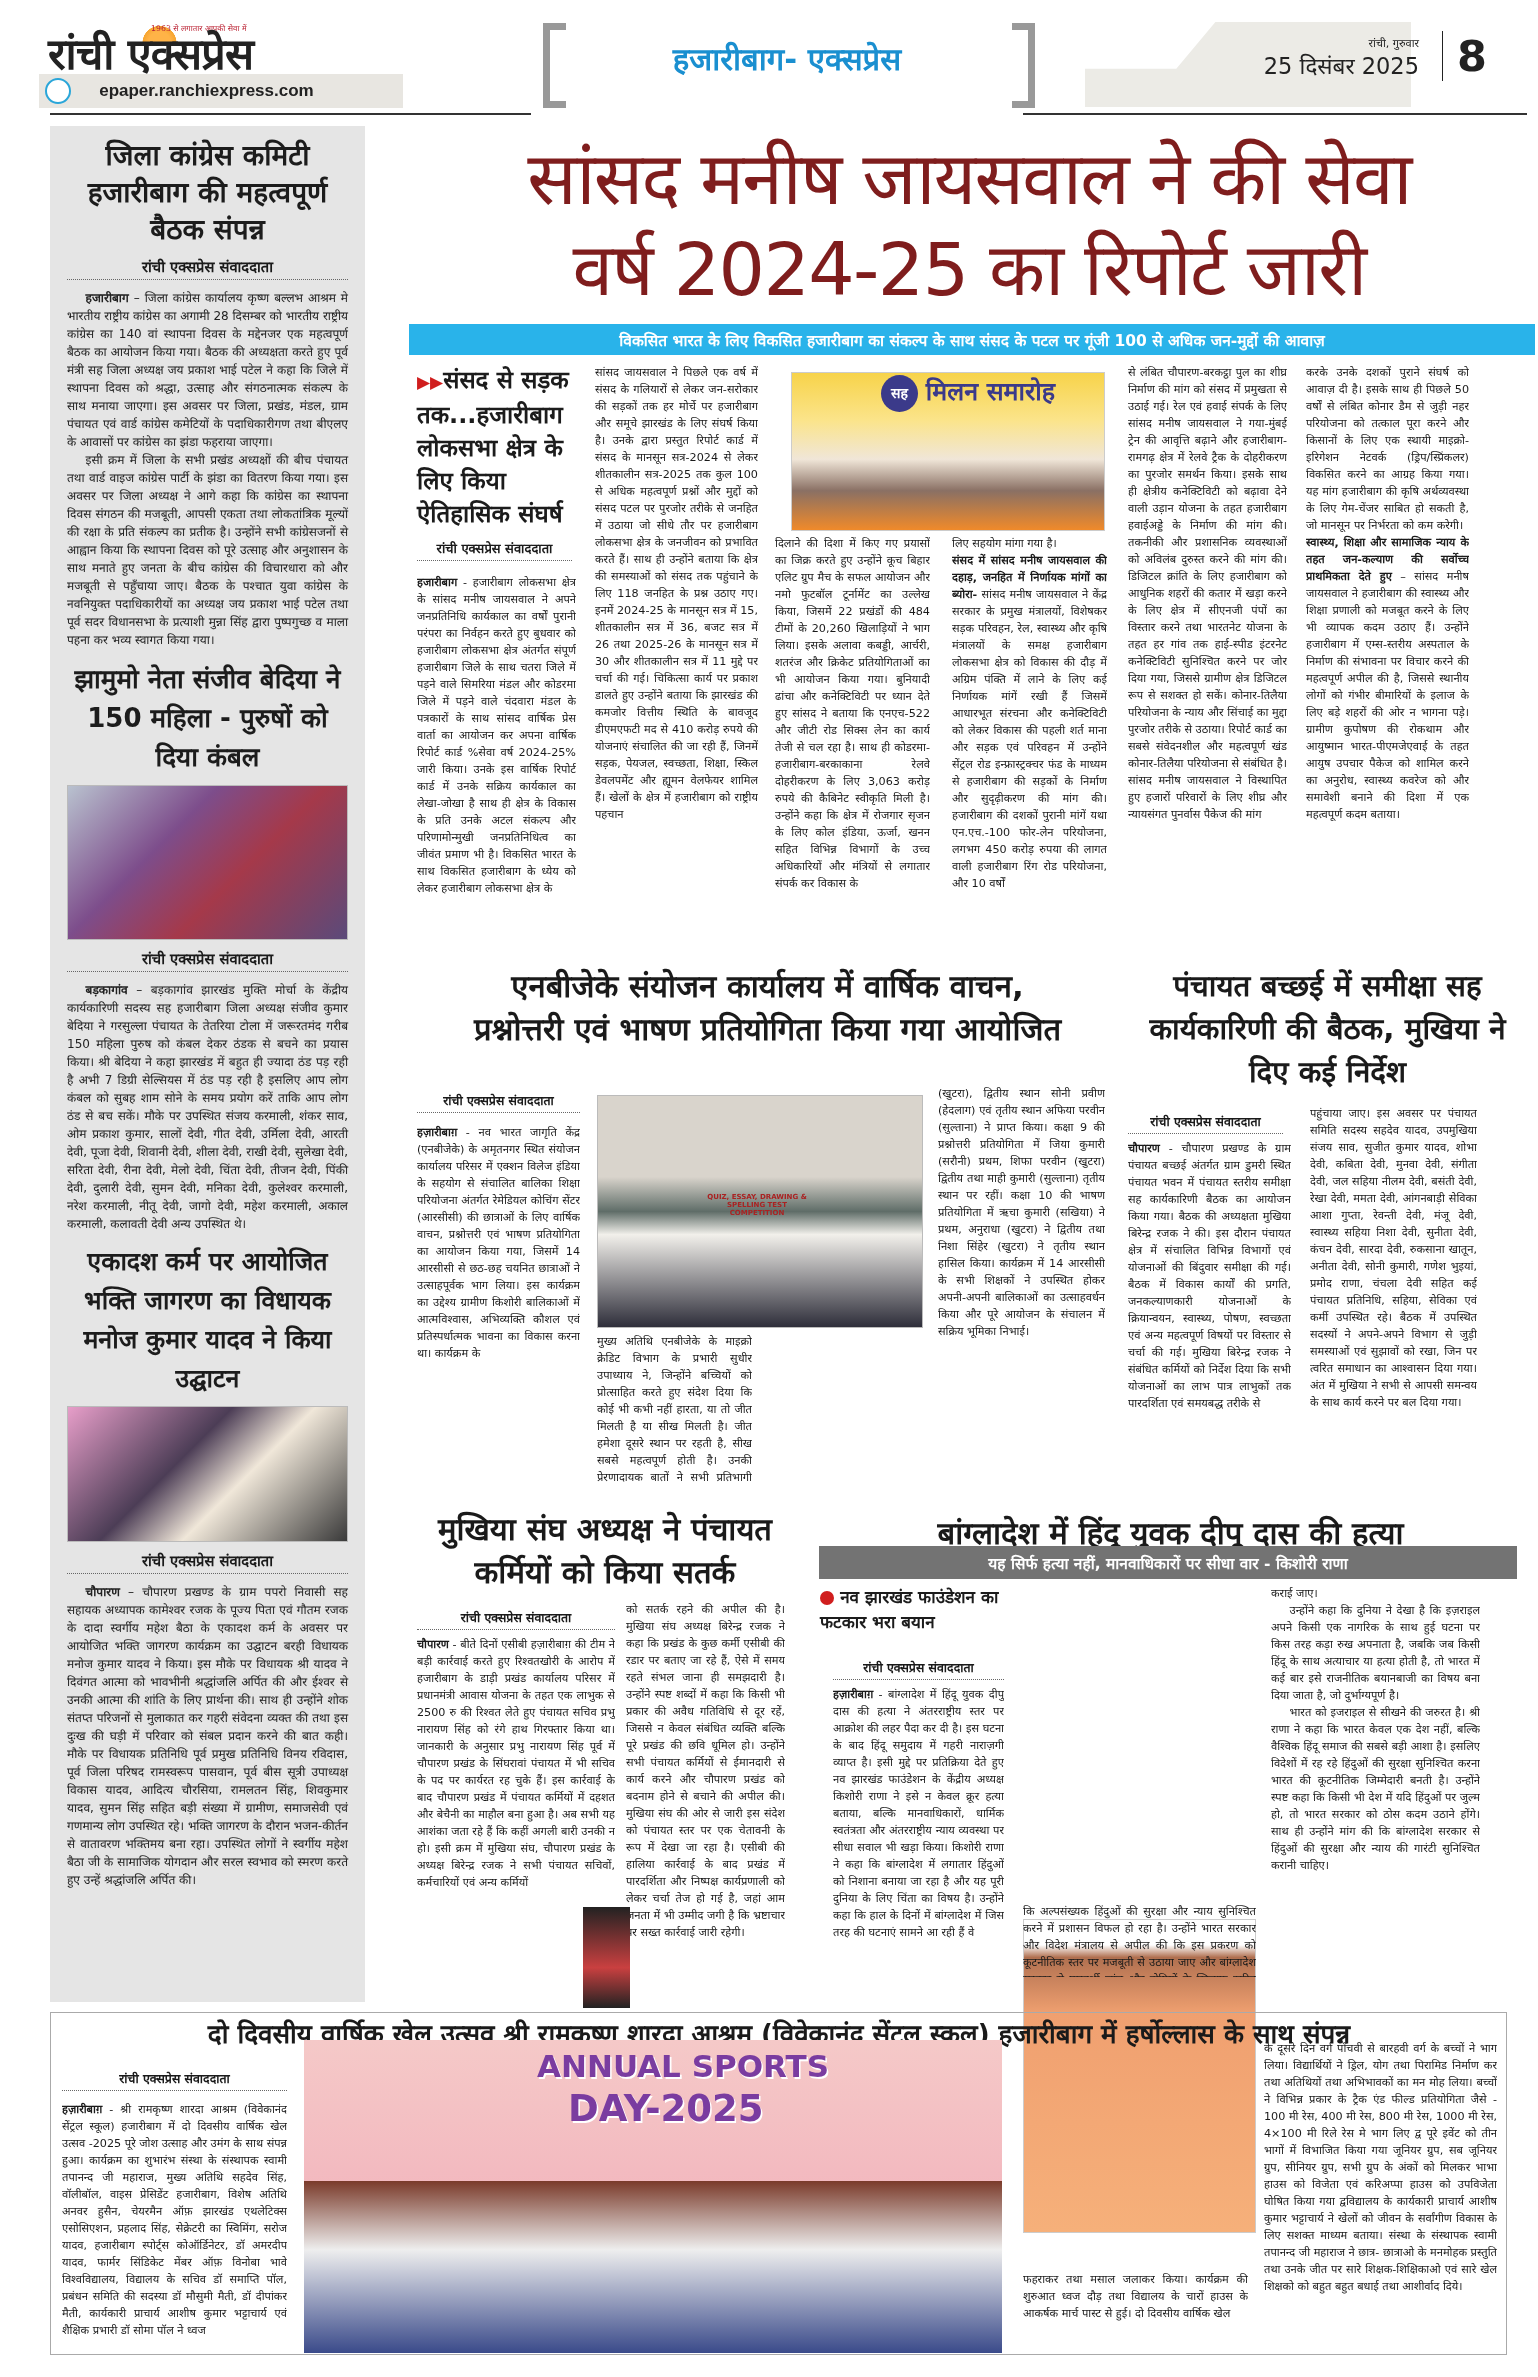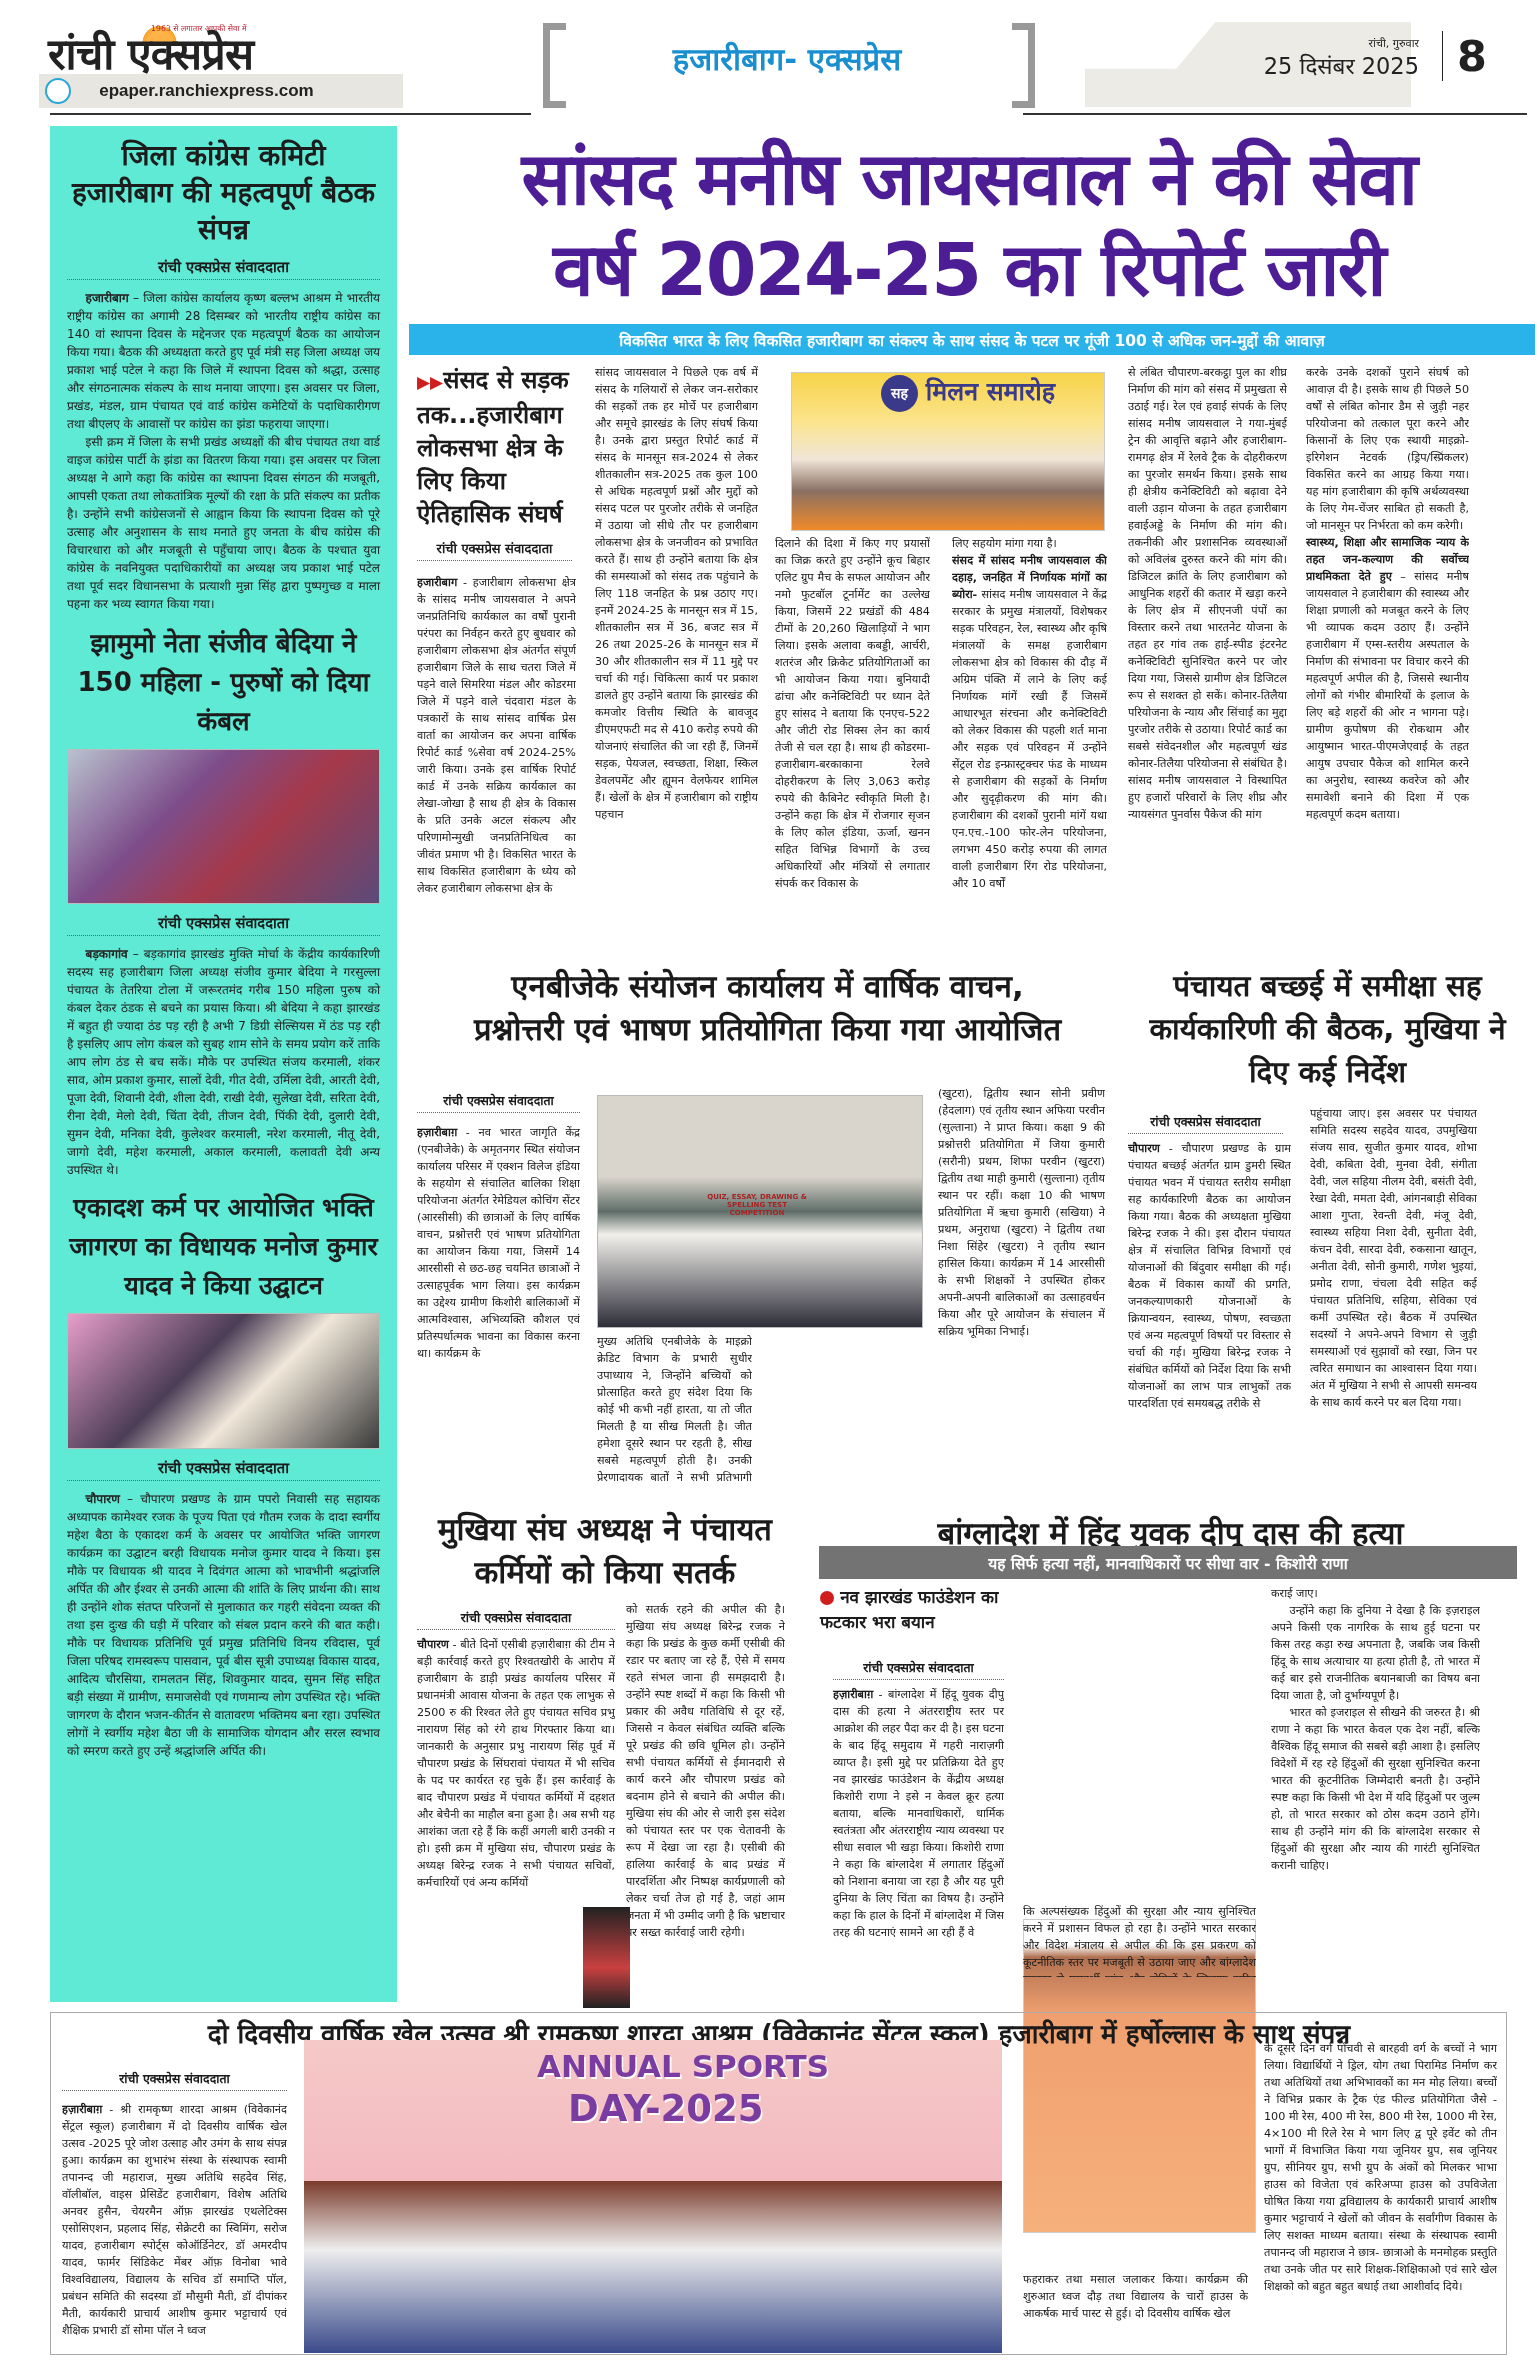--- a/index.html
+++ b/index.html
@@ -16,30 +16,30 @@
   .bracket.l { left: 543px; border-right: none; }
   .bracket.r { left: 1012px; border-left: none; }
   .section-title { font-size: 31px; font-weight: bold; color: #1a8fd0; }
   .date-box { left: 1085px; top: 22px; width: 326px; height: 85px; background: #ecebe6; clip-path: polygon(40% 0, 100% 0, 100% 100%, 0 100%, 0 55%, 28% 55%); }
   .date-text { left: 1256px; top: 35px; text-align: right; width: 163px; }
   .date-day { font-size: 11px; color: #222; }
   .date-full { font-size: 22.5px; color: #222; }
   .page-num { left: 1442px; top: 31px; font-size: 43px; font-weight: bold; color: #222; border-left: 1.6px solid #222; padding-left: 14px; }
   .rule { height: 2.3px; background: #333; }
 
-  .left-col { left: 50px; top: 126px; width: 347px; height: 1876px; background: #5eead4; padding: 11px 17px; }
+  .left-col { left: 50px; top: 126px; width: 315px; height: 1876px; background: #e5e5e5; padding: 11px 17px; }
   .lhead { font-weight: bold; text-align: center; color: #1c1c1c; }
   .photo { background: linear-gradient(135deg,#6d7a5a,#aab08c 40%,#8a6f5a 70%,#546a7a); border: 1.6px solid #bbb; position: relative; }
   .photo .ts { position: absolute; right: 6.2px; bottom: 3.9px; color: #fff; font-weight: bold; font-size: 12.4px; }
   .byline { text-align: center; font-weight: bold; font-size: 14.7px; border-bottom: 1.6px dotted #666; padding-bottom: 3.1px; margin: 7.8px 0 9.3px; }
   .body { font-size: 12px; line-height: 18px; text-align: justify; color: #222; }
   .body b { font-weight: bold; }
   .indent { text-indent: 18.6px; }
 
-  .main-headline { left: 411px; top: 133px; width: 1116px; text-align: center; font-weight: bold; font-size: 73px; line-height: 91px; color: #4c1d95; letter-spacing: -1.6px; }
+  .main-headline { left: 411px; top: 133px; width: 1116px; text-align: center; font-weight: normal; font-size: 73px; line-height: 91px; color: #7f1d1d; letter-spacing: -1.6px; }
   .blue-strip { left: 409px; top: 324px; width: 1126px; height: 31px; background: #29b3ea; color: #fff; font-weight: bold; font-size: 15.5px; display: flex; align-items: center; justify-content: center; }
   .sub-head { font-weight: bold; font-size: 24px; line-height: 33px; color: #1c1c1c; }
   .arrow { color: #d01e1e; font-size: 17px; }
   .col { position: absolute; font-size: 11.2px; line-height: 17px; text-align: justify; }
   .press-photo { background: linear-gradient(180deg,#f7d34a 0%, #fbe48a 30%, #f0e6d8 55%, #8a7064 75%, #f08a2a 100%); border: 0.8px solid #ccc; }
   .press-title { color: #d42020; font-weight: bold; font-size: 43px; text-align: center; padding-top: 11px; }
   .press-sub { color: #3b3a8a; font-weight: bold; font-size: 31px; text-align: center; }
   .sah { display: inline-block; width: 37px; height: 37px; border-radius: 50%; background: #3b3a8a; color: #fff; font-size: 14px; line-height: 37px; text-align: center; vertical-align: middle; margin-right: 7.8px; }
 
   .h2 { font-weight: bold; color: #1a1a1a; text-align: center; }

